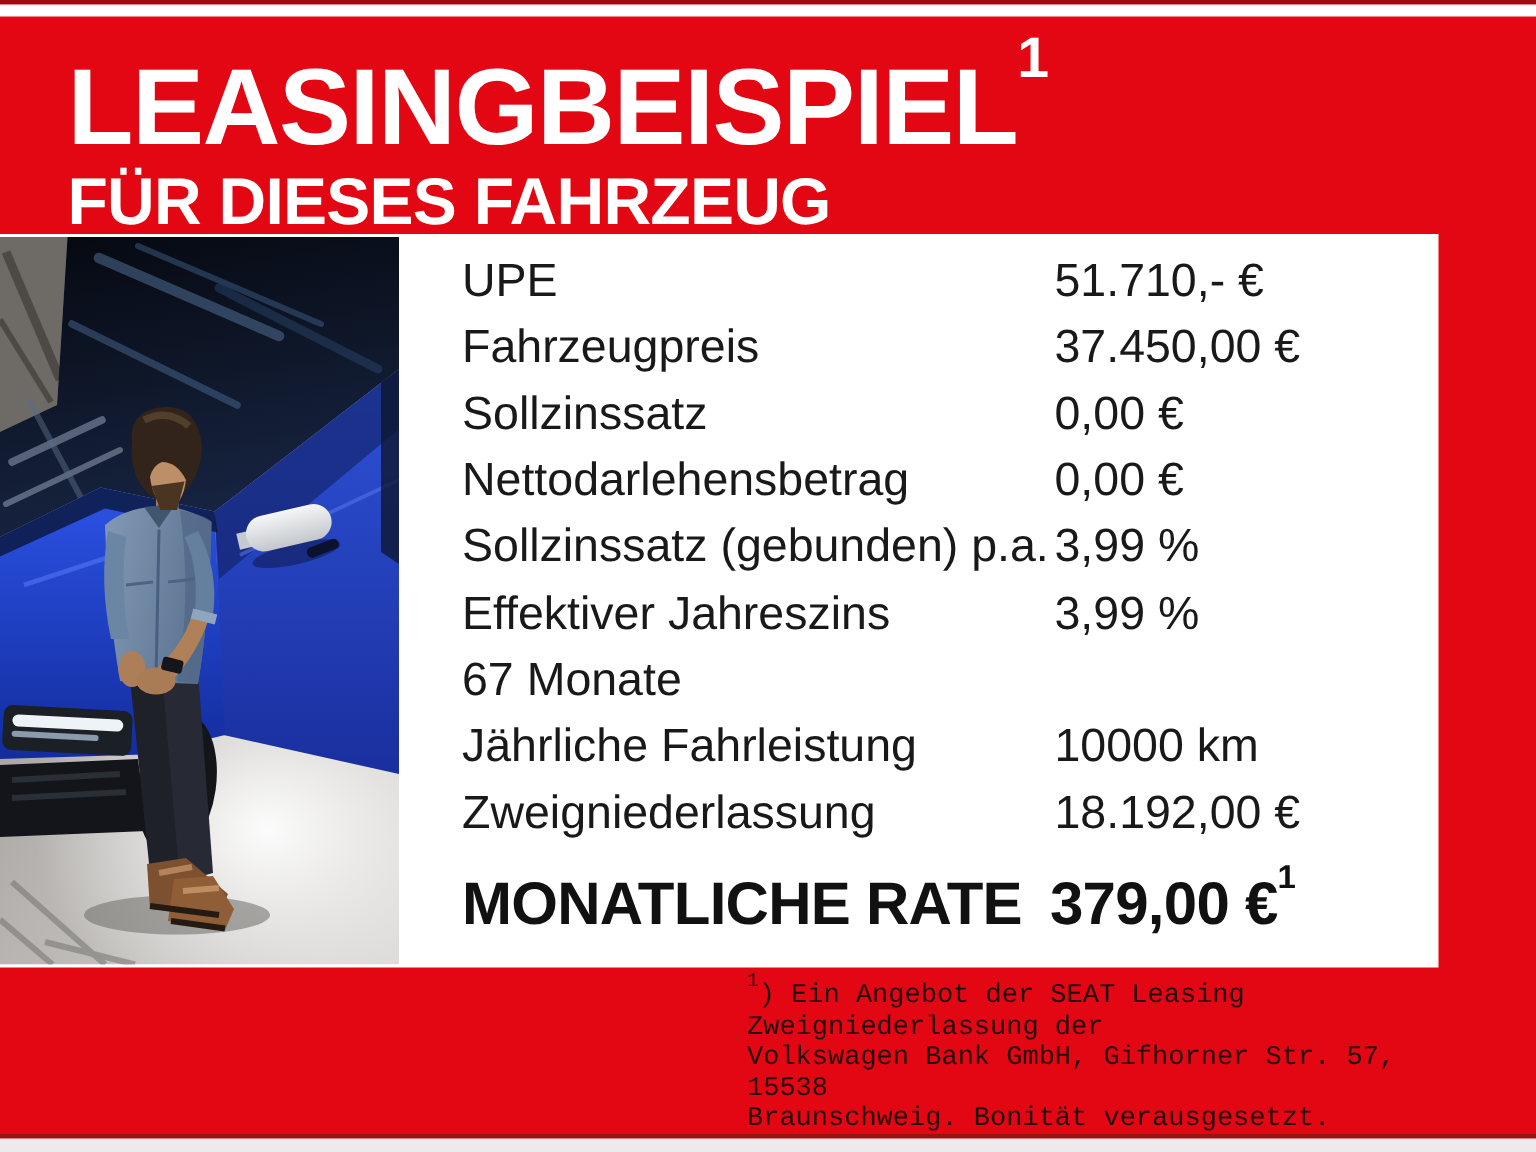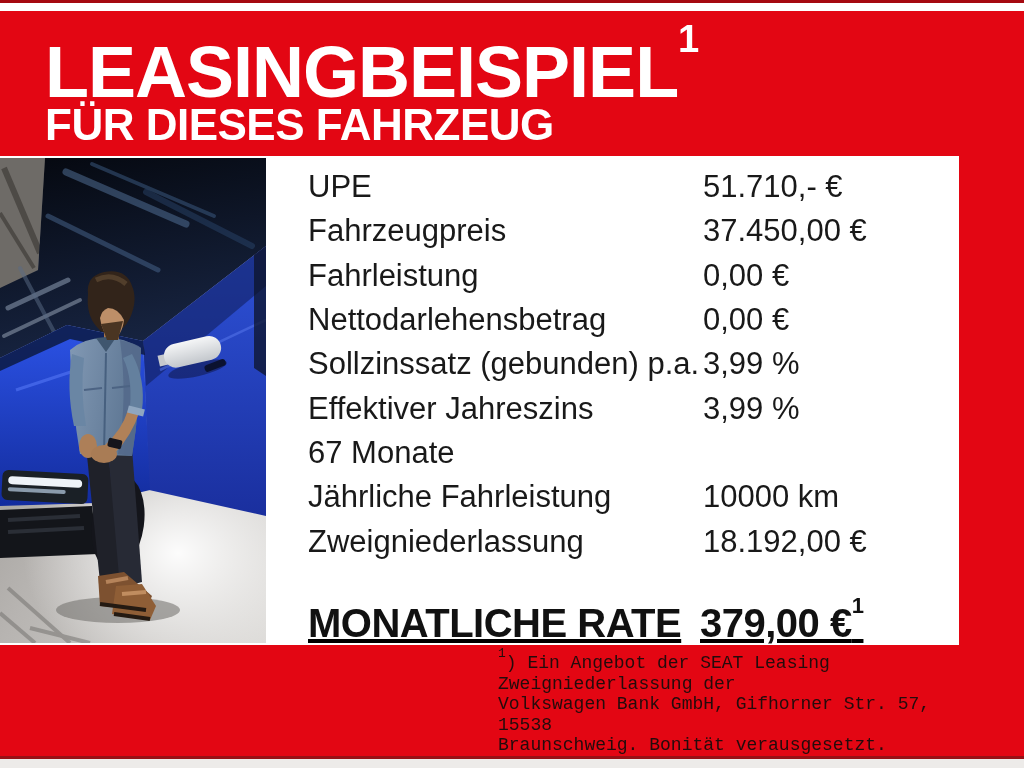--- a/index.html
+++ b/index.html
@@ -15,41 +15,41 @@
   .bottom-strip{ position:absolute; left:0; top:759px;  width:1024px; height:9px;  background:#edebe9; }
 
   
   .title {
     position:absolute; left:45px; top:36px;
     color:#ffffff; font-size:72px; font-weight:700; line-height:1;
     letter-spacing:-1px; white-space:nowrap;
   }
   .title .t-sup { font-size:0.53em; position:relative; top:-0.52em; font-weight:700; }
   .subtitle {
-    position:absolute; left:45px; top:103px;
+    position:absolute; left:45px; top:113px;
     color:#ffffff; font-size:44px; font-weight:700; line-height:1;
     letter-spacing:-0.5px; white-space:nowrap;
   }
 
   
   .panel {
     position:absolute; left:0; top:156px; width:959px; height:489px;
     background:#ffffff;
   }
   .photo { position:absolute; left:0; top:2px; width:266px; height:485px; display:block; }
 
   
   .spec-table { position:absolute; left:308px; top:12.9px; }
   .spec-row { height:44.35px; display:flex; }
   .spec-label { width:395px; font-size:31px; color:#191919; white-space:nowrap; }
   .spec-value { font-size:31px; color:#191919; white-space:nowrap; }
 
   .rate-row {
-    position:absolute; left:308px; top:440px; height:50px;
-    display:flex; align-items:flex-end; letter-spacing:-0.5px;text-decoration:underline;
+    position:absolute; left:308px; top:425px; height:50px;
+    display:flex; align-items:flex-start; letter-spacing:-0.5px;
   }
   .rate-label { width:392px; font-size:40px; font-weight:700; color:#111111; white-space:nowrap; }
   .rate-value { font-size:40px; font-weight:700; color:#111111; white-space:nowrap; }
   .rate-value .t-sup { font-size:0.55em; position:relative; top:-0.45em; }
 
   
   .footnote {
     position:absolute; left:498px; top:648px; width:445px;
     color:#230c0c; font-size:18px; line-height:20.5px;font-family:Liberation Mono, monospace;
   }
@@ -192,21 +192,21 @@
     <div class="spec-table">
       <div class="spec-row">
         <div class="spec-label">UPE</div>
         <div class="spec-value">51.710,- €</div>
       </div>
       <div class="spec-row">
         <div class="spec-label">Fahrzeugpreis</div>
         <div class="spec-value">37.450,00 €</div>
       </div>
       <div class="spec-row">
-        <div class="spec-label">Fahrleistung</div>
+        <div class="spec-label">Sollzinssatz</div>
         <div class="spec-value">0,00 €</div>
       </div>
       <div class="spec-row">
         <div class="spec-label">Nettodarlehensbetrag</div>
         <div class="spec-value">0,00 €</div>
       </div>
       <div class="spec-row">
         <div class="spec-label">Sollzinssatz (gebunden) p.a.</div>
         <div class="spec-value">3,99 %</div>
       </div>

